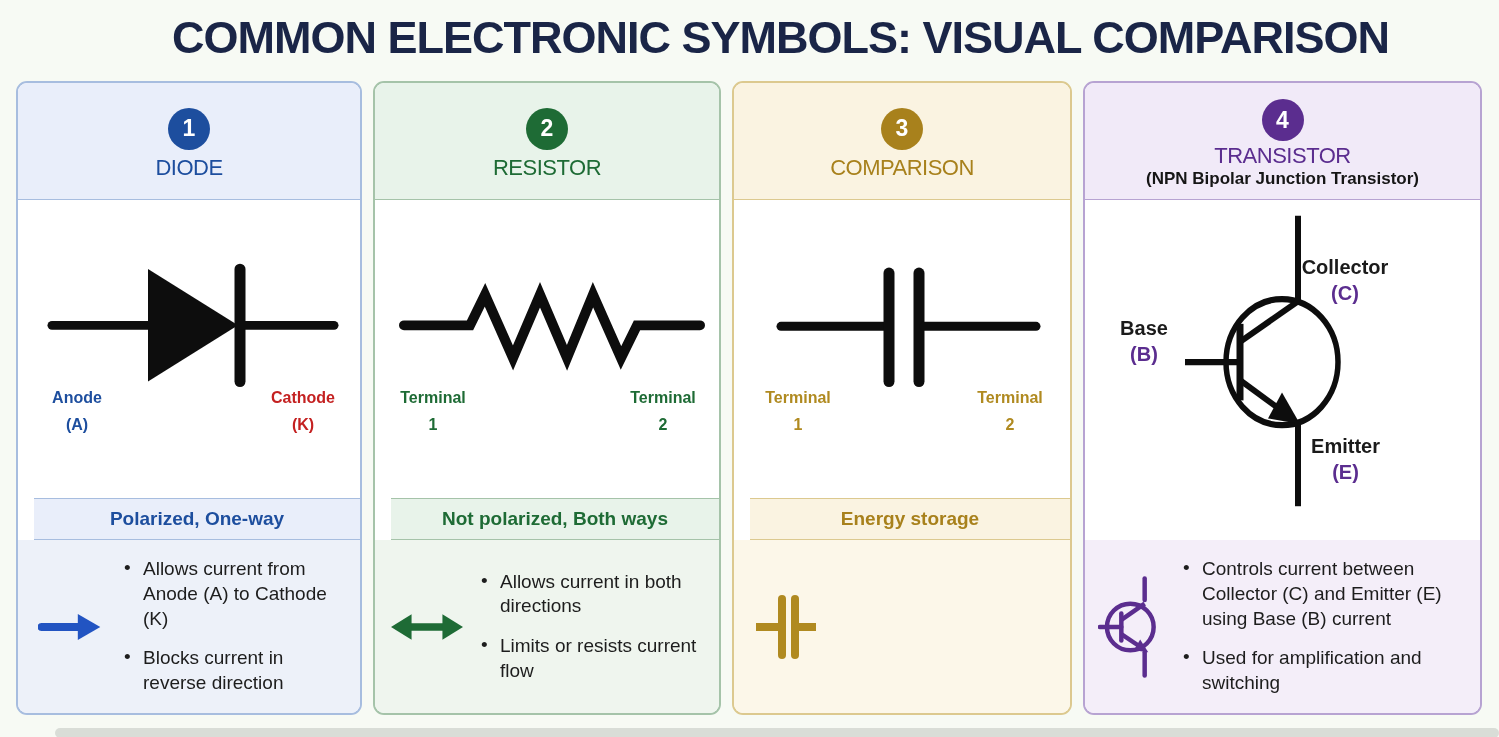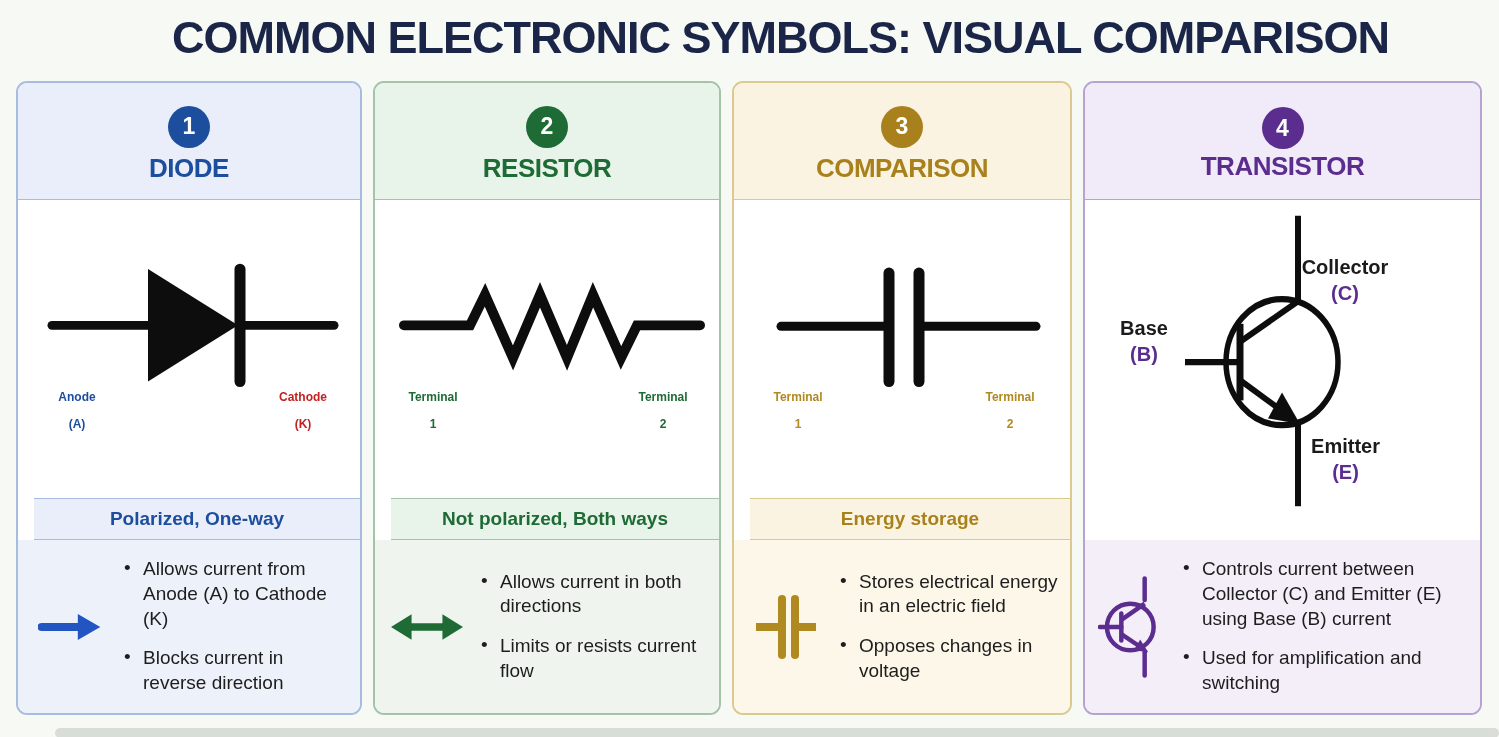--- a/index.html
+++ b/index.html
@@ -38,33 +38,33 @@
     display:flex; flex-direction:column; align-items:center; justify-content:center;
     gap:7px; padding-top:4px;
   }
   .badge{
     width:42px; height:42px; border-radius:50%;
     background:var(--accent); color:#fff;
     font-size:23px; font-weight:700;
     display:flex; align-items:center; justify-content:center;
   }
   .card-title{
-    font-size:26px; font-weight:700; color:var(--accent);
+    font-size:22px; font-weight:400; color:var(--accent);
     letter-spacing:-0.5px; line-height:1;
   }
   .card-subtitle{
     font-size:17px; font-weight:700; color:#161616; line-height:1; margin-top:-1px;
   }
   .symbol-area{
     flex:1; position:relative; background:#fff;
   }
   .symbol-svg{ position:absolute; inset:0; width:100%; height:100%; }
   .sym-label{
     position:absolute; text-align:center;
-    font-size:12px; font-weight:700; line-height:27px;
+    font-size:16px; font-weight:700; line-height:27px;
   }
   .sym-label.left{ color:var(--label-left); }
   .sym-label.right{ color:var(--label-right); }
   .t-label{ position:absolute; text-align:center; font-size:20px; font-weight:700; line-height:26px; }
   .t-name{ color:#1b1b1b; }
   .t-abbr{ color:var(--accent); }
 
   .summary-band{
     height:42px; flex:none;
     background:var(--header-bg);
@@ -209,31 +209,28 @@
     </div>
     <div class="bullets-area">
       <div class="mini-icon">
         <svg width="60" height="72" viewBox="0 0 60 72">
           <line x1="0" y1="36" x2="23" y2="36" stroke="currentColor" stroke-width="8" stroke-linecap="round"></line>
           <line x1="26" y1="8" x2="26" y2="64" stroke="currentColor" stroke-width="8" stroke-linecap="round"></line>
           <line x1="39" y1="8" x2="39" y2="64" stroke="currentColor" stroke-width="8" stroke-linecap="round"></line>
           <line x1="42" y1="36" x2="60" y2="36" stroke="currentColor" stroke-width="8" stroke-linecap="round"></line>
         </svg>
       </div>
-      <ul class="bullets-list">
-        <li>Stores electrical energy in an electric field</li>
-        <li>Opposes changes in voltage</li>
-      </ul>
     </div>
   </section>
 
   <section class="card w4" style="--accent: #5b2d8f; --header-bg: #f1eaf8; --border: #b7a3d2; --bullets-bg: #f4eef9; --icon: #5b2d8f; --label-left: #1b1b1b; --label-right: #1b1b1b;">
     <div class="card-header" style="gap:4px;">
       <div class="badge">4</div>
       <div class="card-title">TRANSISTOR</div>
+      <div class="card-subtitle">(NPN Bipolar Junction Transistor)</div>
     </div>
     <div class="symbol-area">
       <svg class="symbol-svg" viewBox="0 0 395 302" preserveAspectRatio="none">
         <circle cx="197" cy="144" r="56" fill="none" stroke="#0d0d0d" stroke-width="5.5"></circle>
         <line x1="100" y1="144" x2="155" y2="144" stroke="#0d0d0d" stroke-width="5.5"></line>
         <line x1="155" y1="110" x2="155" y2="178" stroke="#0d0d0d" stroke-width="7"></line>
         <line x1="155" y1="126" x2="213" y2="90" stroke="#0d0d0d" stroke-width="5.5"></line>
         <line x1="213" y1="92" x2="213" y2="14" stroke="#0d0d0d" stroke-width="6"></line>
         <line x1="155" y1="160" x2="198" y2="188" stroke="#0d0d0d" stroke-width="5.5"></line>
         <polygon points="215,199 183,194 197,171" fill="#0d0d0d"></polygon>

